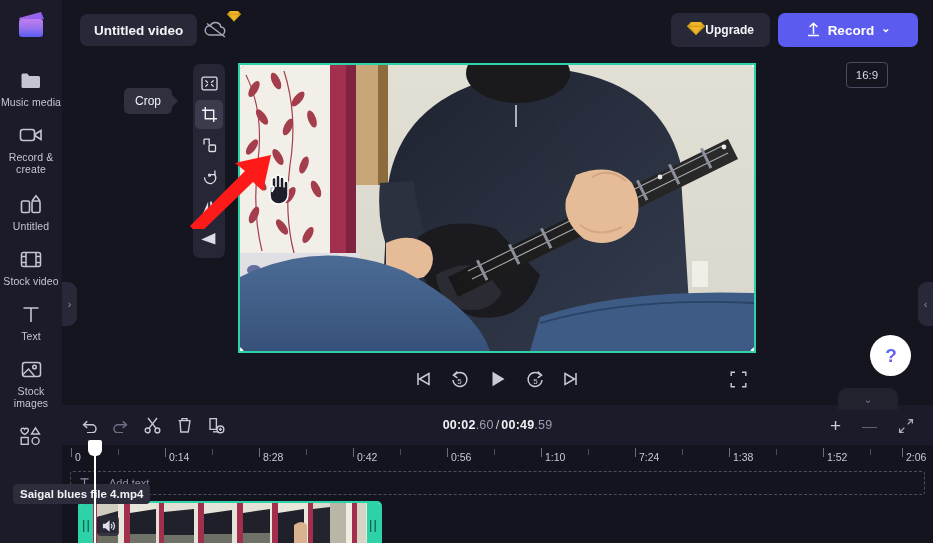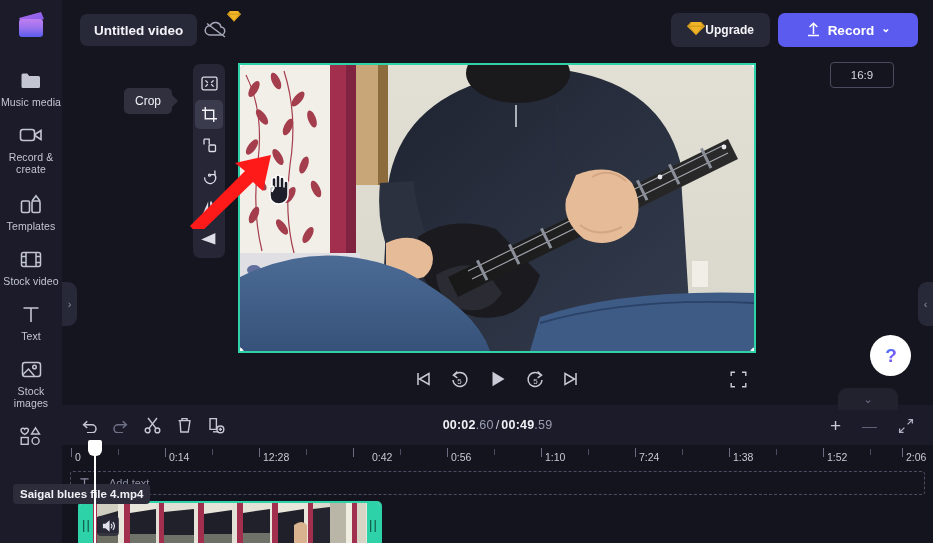--- a/index.html
+++ b/index.html
@@ -65,21 +65,21 @@
   #stage { position: absolute; left: 62px; top: 58px; right: 0; height: 342px; }
   #video-frame {
     position: absolute; left: 176px; top: 5px; width: 518px; height: 290px;
     border: 2px solid #2ed2a8; overflow: hidden; background: #222;
   }
   .handle {
     position: absolute; width: 11px; height: 11px; border-radius: 50%;
     background: #fff; border: 1px solid #d6d6dd; cursor: pointer; z-index: 9;
   }
   #ar-chip {
-    position: absolute; right: 39px; top: 4px; width: 64px; height: 26px;
+    position: absolute; right: 45px; top: 4px; width: 42px; height: 26px;
     border: 1px solid #4a4b5e; border-radius: 4px;
     display: flex; align-items: center; justify-content: center;
     font-size: 11.5px; color: #d7d8e2; cursor: pointer;
   }
 
   
   #edit-toolbar {
     position: absolute; left: 131px; top: 6px; width: 32px; height: 194px;
     background: #262636; border-radius: 7px;
     display: flex; flex-direction: column; align-items: center; padding-top: 5px; gap: 2px;
@@ -225,21 +225,21 @@
     </div>
 
     <div class="nav-item" style="margin-top:16px">
       <span class="nav-icon">
         <svg width="22" height="21" viewBox="0 0 22 21" fill="none" stroke="#c3c6d2" stroke-width="1.6">
           <rect x="1.5" y="7" width="8" height="11.5" rx="1.5"></rect>
           <rect x="12" y="7" width="8" height="11.5" rx="1.5"></rect>
           <path d="M12 7l4-5.2 4 5.2"></path>
         </svg>
       </span>
-      <span class="nav-label">Templates</span>
+      <span class="nav-label">Untitled</span>
     </div>
 
 
     <div class="nav-item" style="margin-top:14px">
       <span class="nav-icon">
         <svg width="22" height="19" viewBox="0 0 22 19" fill="none" stroke="#c3c6d2" stroke-width="1.5">
           <rect x="1.5" y="2.5" width="19" height="14" rx="2"></rect>
           <path d="M6 2.5v14M16 2.5v14"></path>
           <path d="M1.5 6.5h4.5M1.5 12.5h4.5M16 6.5h4.5M16 12.5h4.5"></path>
         </svg>
@@ -601,24 +601,24 @@
     </div>
 
     <div id="ruler">
       <div class="tick" style="left:9px"></div>
         <div class="tick-label" style="left:13px">0</div>
       <div class="tick minor" style="left:56px"></div>
       <div class="tick" style="left:103px"></div>
         <div class="tick-label" style="left:107px">0:14</div>
       <div class="tick minor" style="left:150px"></div>
       <div class="tick" style="left:197px"></div>
-        <div class="tick-label" style="left:201px">12:28</div>
+        <div class="tick-label" style="left:201px">8:28</div>
       <div class="tick minor" style="left:244px"></div>
       <div class="tick" style="left:291px"></div>
-        <div class="tick-label" style="left:310px">0:42</div>
+        <div class="tick-label" style="left:295px">0:42</div>
       <div class="tick minor" style="left:338px"></div>
       <div class="tick" style="left:385px"></div>
         <div class="tick-label" style="left:389px">0:56</div>
       <div class="tick minor" style="left:432px"></div>
       <div class="tick" style="left:479px"></div>
         <div class="tick-label" style="left:483px">1:10</div>
       <div class="tick minor" style="left:526px"></div>
       <div class="tick" style="left:573px"></div>
         <div class="tick-label" style="left:577px">7:24</div>
       <div class="tick minor" style="left:620px"></div>

